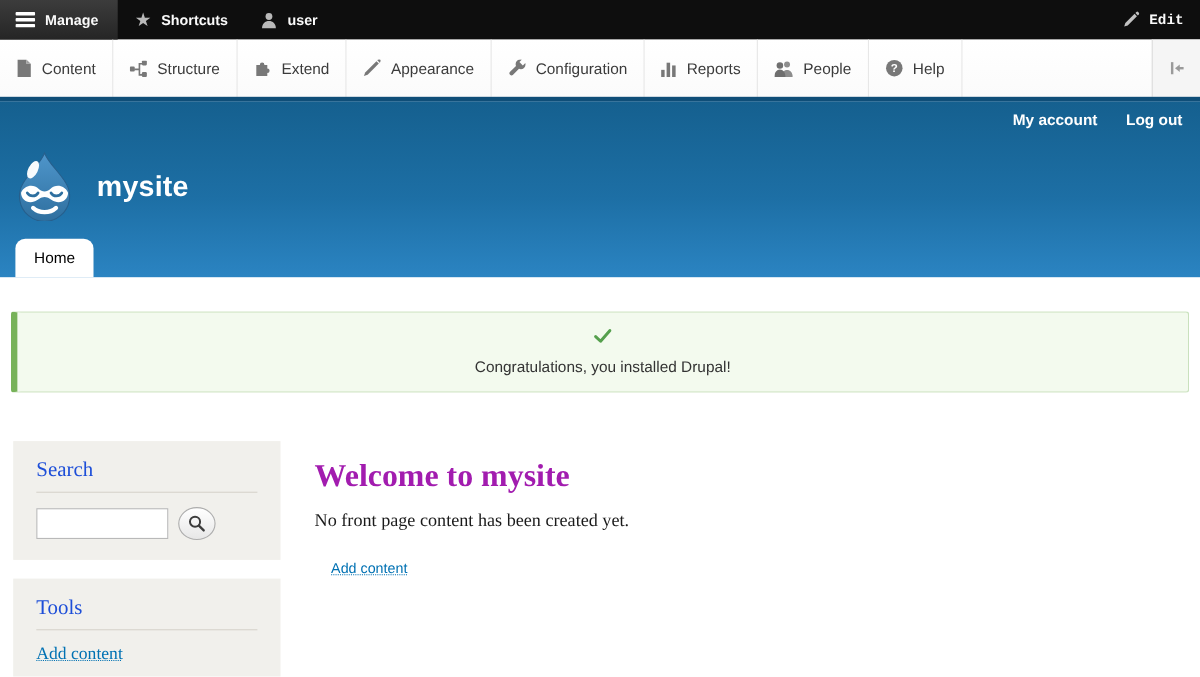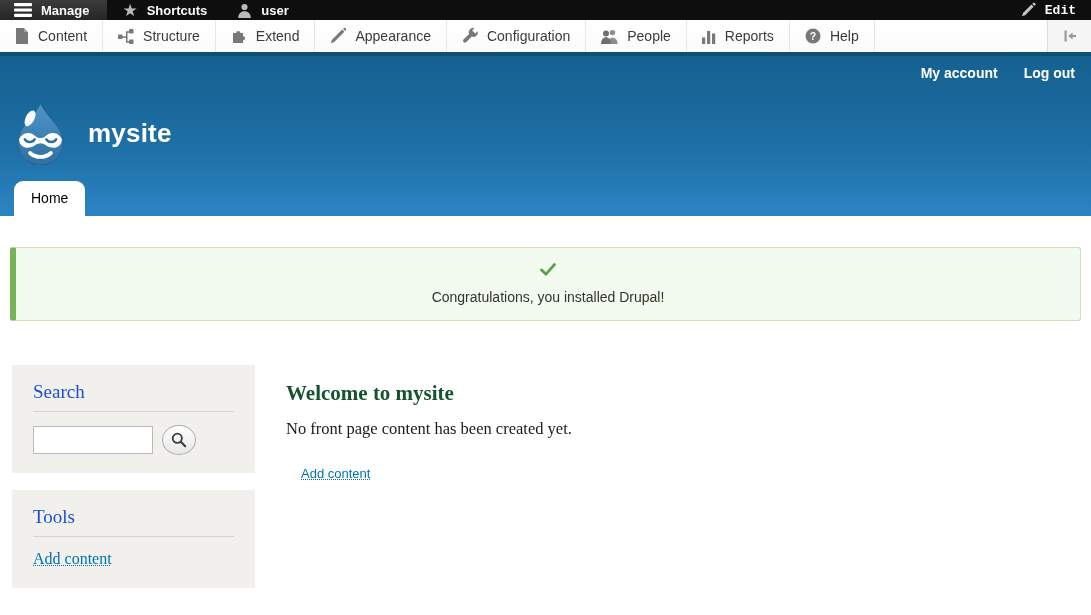--- a/index.html
+++ b/index.html
@@ -1,29 +1,29 @@
 <!DOCTYPE html>
 <html><head>
 <meta charset="utf-8">
 <style>
   * { margin:0; padding:0; box-sizing:border-box; }
   html,body { width:1091px; height:615px; background:#fff; overflow:hidden;
               font-family:"Liberation Sans", sans-serif; }
 
   
-  .admin-bar { height:20px; background:#0e0e0e; display:flex; align-items:stretch; color:#fff; }
+  .admin-bar { height:36px; background:#0e0e0e; display:flex; align-items:stretch; color:#fff; }
   .admin-item { display:flex; align-items:center; gap:9px; padding:0 15px;
                 font-size:13px; font-weight:bold; color:#fafafa; cursor:pointer; }
   .admin-item.active { background:linear-gradient(#3c3c3c,#252525); padding:0 18px 0 14px; }
   .admin-item .glyph { display:flex; align-items:center; }
   .admin-edit { margin-left:auto;font-family:Liberation Mono, monospace; }
   .star-glyph { color:#b9b9b9; font-size:17px; font-weight:normal; line-height:1; }
 
   
-  .tray { height:32px; background:linear-gradient(#ffffff,#fbfbfb); display:flex; align-items:stretch; }
+  .tray { height:52px; background:linear-gradient(#ffffff,#fbfbfb); display:flex; align-items:stretch; }
   .tray-tab { display:flex; align-items:center; gap:9px; padding:0 15px;
               font-size:14px; color:#3b3b3b; border-right:1px solid #e7e7e7; cursor:pointer; }
   .tray-collapse { margin-left:auto; width:44px; background:#f5f5f5; border-left:1px solid #ddd;
                    display:flex; align-items:center; justify-content:center; cursor:pointer; }
 
   
   .site-header { height:164px; border-top:4px solid #0f4e78;
                  background:linear-gradient(180deg,#15608f 0%,#1d6fa5 55%,#2b84c2 100%);
                  position:relative;text-align:center; }
   .account-links { position:absolute; top:9px; right:16px; display:flex; gap:26px; }
@@ -47,22 +47,22 @@
   .search-form { display:flex; align-items:center; gap:9px; padding-bottom:2px; }
   .search-input { width:120px; height:28px; border:1px solid #b9b9b9; background:#fff; padding:0 6px; font-size:13px; }
   .search-btn { width:34px; height:30px; border-radius:50%; border:1px solid #adadad;
                 background:linear-gradient(#ffffff,#e7e7e7); display:flex; align-items:center;
                 justify-content:center; cursor:pointer; }
   .tools-block { padding-bottom:20px; }
   .serif-link { font-family:"Liberation Serif", serif; font-size:16px; color:#0071b3;
                 text-decoration:underline dotted 1px; cursor:pointer; }
 
   .main-col { flex:1; padding:0 0 0 31px; }
-  .page-title { font-family:"Liberation Serif", serif; font-size:21px; font-weight:bold;
-                color:#14532d; margin:16px 0 13px; }
+  .page-title { font-family:"Liberation Serif", serif; font-size:29px; font-weight:bold;
+                color:#a21caf; margin:16px 0 13px; }
   .empty-text { font-family:"Liberation Serif", serif; font-size:16.5px; color:#1a1a1a; margin-bottom:25px; }
   .add-content-link { margin-left:15px; font-size:13px; color:#0071b3;
                       text-decoration:underline dotted 1px; cursor:pointer; display:inline-block; }
 
   svg { display:block; }
 </style>
 </head>
 <body>
 
 <div class="admin-bar">
@@ -151,44 +151,44 @@
   <div class="tray-tab">
     <span>
       <svg width="16" height="16" viewBox="0 0 16 16">
           <path fill="#787878" d="M15.6 3.2 A4.4 4.4 0 0 1 9.8 8.6 L4.4 14 A1.9 1.9 0 0 1 1.7 11.3 L7.1 5.9 A4.4 4.4 0 0 1 12.5 0.1 L10.2 2.4 L13.3 5.5 Z"></path>
         </svg>
     </span>
     <span>Configuration</span>
   </div>
   <div class="tray-tab">
     <span>
-      <svg width="17" height="15" viewBox="0 0 17 15">
-          <g fill="#8d8d8d">
-            <circle cx="11.5" cy="3.6" r="2.7"></circle>
-            <path d="M6.4 15 C6.4 10.8 8.7 8.7 11.5 8.7 C14.3 8.7 16.6 10.8 16.6 15 Z"></path>
-          </g>
-          <g fill="#6f6f6f">
-            <circle cx="5" cy="4.6" r="3"></circle>
-            <path d="M0 15 C0 10.8 2.2 8.2 5 8.2 C7.8 8.2 10 10.8 10 15 Z"></path>
-          </g>
-        </svg>
-    </span>
-    <span>People</span>
-  </div>
-  <div class="tray-tab">
-    <span>
       <svg width="14" height="15" viewBox="0 0 14 15">
           <g fill="#787878">
             <rect x="0" y="8.5" width="3.2" height="6.5"></rect>
             <rect x="5" y="2" width="3.2" height="13"></rect>
             <rect x="10" y="4.5" width="3.2" height="10.5"></rect>
           </g>
         </svg>
     </span>
     <span>Reports</span>
+  </div>
+  <div class="tray-tab">
+    <span>
+      <svg width="17" height="15" viewBox="0 0 17 15">
+          <g fill="#8d8d8d">
+            <circle cx="11.5" cy="3.6" r="2.7"></circle>
+            <path d="M6.4 15 C6.4 10.8 8.7 8.7 11.5 8.7 C14.3 8.7 16.6 10.8 16.6 15 Z"></path>
+          </g>
+          <g fill="#6f6f6f">
+            <circle cx="5" cy="4.6" r="3"></circle>
+            <path d="M0 15 C0 10.8 2.2 8.2 5 8.2 C7.8 8.2 10 10.8 10 15 Z"></path>
+          </g>
+        </svg>
+    </span>
+    <span>People</span>
   </div>
   <div class="tray-tab">
     <span>
       <svg width="16" height="16" viewBox="0 0 16 16">
           <circle cx="8" cy="8" r="7.5" fill="#787878"></circle>
           <text x="8" y="11.6" text-anchor="middle" font-size="10.5" font-weight="bold" fill="#ffffff" font-family="Liberation Sans, sans-serif">?</text>
         </svg>
     </span>
     <span>Help</span>
   </div>

